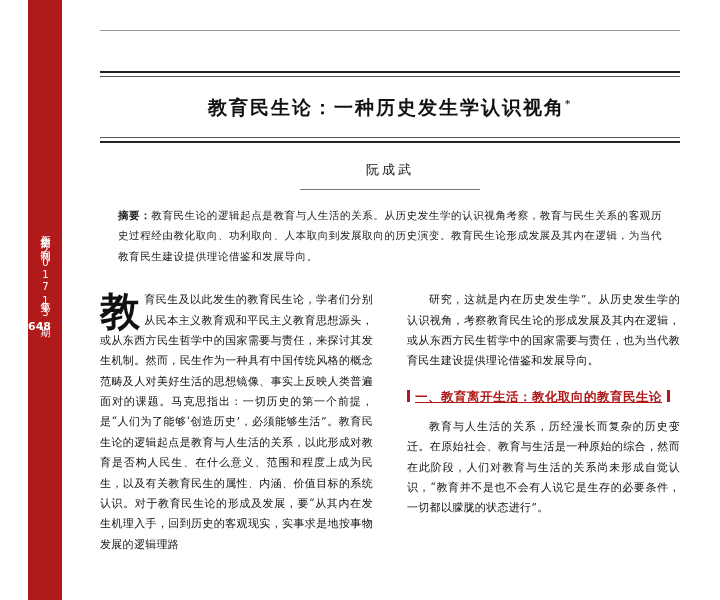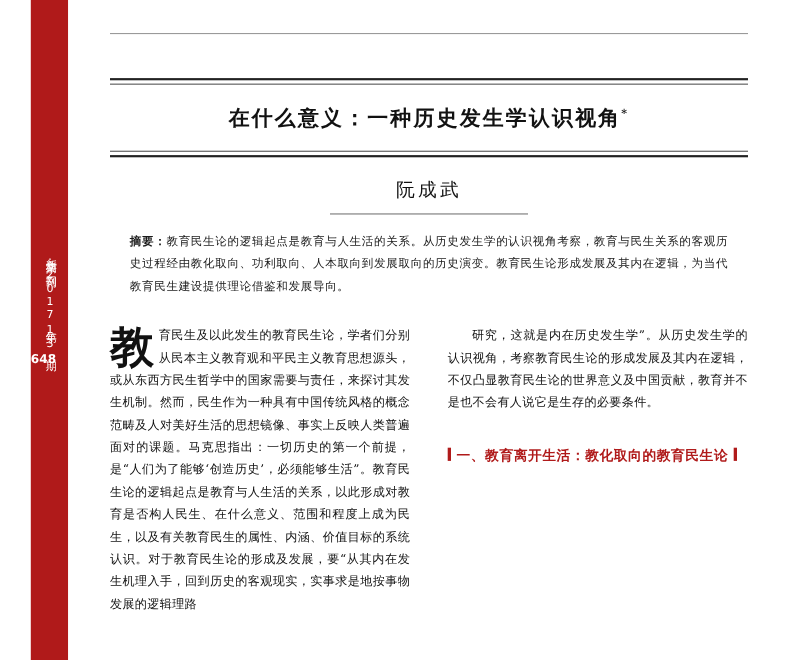--- a/index.html
+++ b/index.html
@@ -92,21 +92,21 @@
     border-top: 1px solid #555;
     margin: 0;
   }
   .rule-under2 {
     border-top: 2px solid #222;
     margin: 3px 0 0 0;
   }
   .author {
     text-align: center;
     font-family: "DejaVu Serif", "Liberation Serif", serif;
-    font-size: 17px;
+    font-size: 13px;
     color: #111;
     letter-spacing: 3px;
     padding: 18px 0 10px 0;
   }
   .author-rule {
     width: 180px;
     margin: 0 auto 0 auto;
     border-top: 1px solid #777;
   }
   .abstract {
@@ -149,22 +149,23 @@
     font-weight: bold;
     line-height: 0.95;
     margin: 2px 4px 0 0;
     color: #111;
   }
   .sect-head {
     color: #b01a1a;
     font-weight: bold;
     font-size: 12.5px;
     line-height: 1.7;
-    margin: 26px 0 10px 0;
+    margin: 14px 0 10px 0;
     letter-spacing: 0.5px;
+    text-decoration: underline;
   }
   .sect-head .bar {
     display: inline-block;
     width: 3px;
     height: 12px;
     background: #b01a1a;
     vertical-align: -1px;
     margin-right: 5px;
   }
   .sect-head .bar-end {
@@ -190,21 +191,21 @@
 
   <div class="sheet">
     <div class="content">
 
       <div class="rule-top"></div>
 
       <div class="rule-thick"></div>
       <div class="rule-thin"></div>
 
       <div class="title">
-        <span>在什么意义：一种历史发生学认识视角</span><span class="star">*</span>
+        <span>教育民生论：一种历史发生学认识视角</span><span class="star">*</span>
       </div>
 
       <div class="rule-under"></div>
       <div class="rule-under2"></div>
 
       <div class="author">阮成武</div>
       <div class="author-rule"></div>
 
       <div class="abstract">
         <b>摘要：</b><span>教育民生论的逻辑起点是教育与人生活的关系。从历史发生学的认识视角考察，教育与民生关系的客观历史过程经由教化取向、功利取向、人本取向到发展取向的历史演变。教育民生论形成发展及其内在逻辑，为当代教育民生建设提供理论借鉴和发展导向。</span>
@@ -212,24 +213,25 @@
 
 
       <div class="columns">
 
         <div class="col">
           <span class="dropcap">教</span>
           <span class="para">育民生及以此发生的教育民生论，学者们分别从民本主义教育观和平民主义教育思想源头，或从东西方民生哲学中的国家需要与责任，来探讨其发生机制。然而，民生作为一种具有中国传统风格的概念范畴及人对美好生活的思想镜像、事实上反映人类普遍面对的课题。马克思指出：一切历史的第一个前提，是“人们为了能够‘创造历史’，必须能够生活”。教育民生论的逻辑起点是教育与人生活的关系，以此形成对教育是否构人民生、在什么意义、范围和程度上成为民生，以及有关教育民生的属性、内涵、价值目标的系统认识。对于教育民生论的形成及发展，要“从其内在发生机理入手，回到历史的客观现实，实事求是地按事物发展的逻辑理路</span>
         </div>
 
         <div class="col">
-          <div class="para indent">研究，这就是内在历史发生学”。从历史发生学的认识视角，考察教育民生论的形成发展及其内在逻辑，不仅凸显教育民生论的世界意义及中国贡献，教育并不是也不会有人说它是生存的必要条件。</div>
+          <div class="para indent">研究，这就是内在历史发生学”。从历史发生学的认识视角，考察教育民生论的形成发展及其内在逻辑，或从东西方民生哲学中的国家需要与责任，也为当代教育民生建设提供理论借鉴和发展导向。</div>
 
           <div class="sect-head">
             <span class="bar"></span><span>一、教育离开生活：教化取向的教育民生论</span><span class="bar-end"></span>
           </div>
 
+          <div class="para indent">教育与人生活的关系，历经漫长而复杂的历史变迁。在原始社会、教育与生活是一种原始的综合，然而在此阶段，人们对教育与生活的关系尚未形成自觉认识，“教育并不是也不会有人说它是生存的必要条件，一切都以朦胧的状态进行”。</div>
         </div>
 
       </div>
     </div>
   </div>
 </div>
 
 </body></html>

